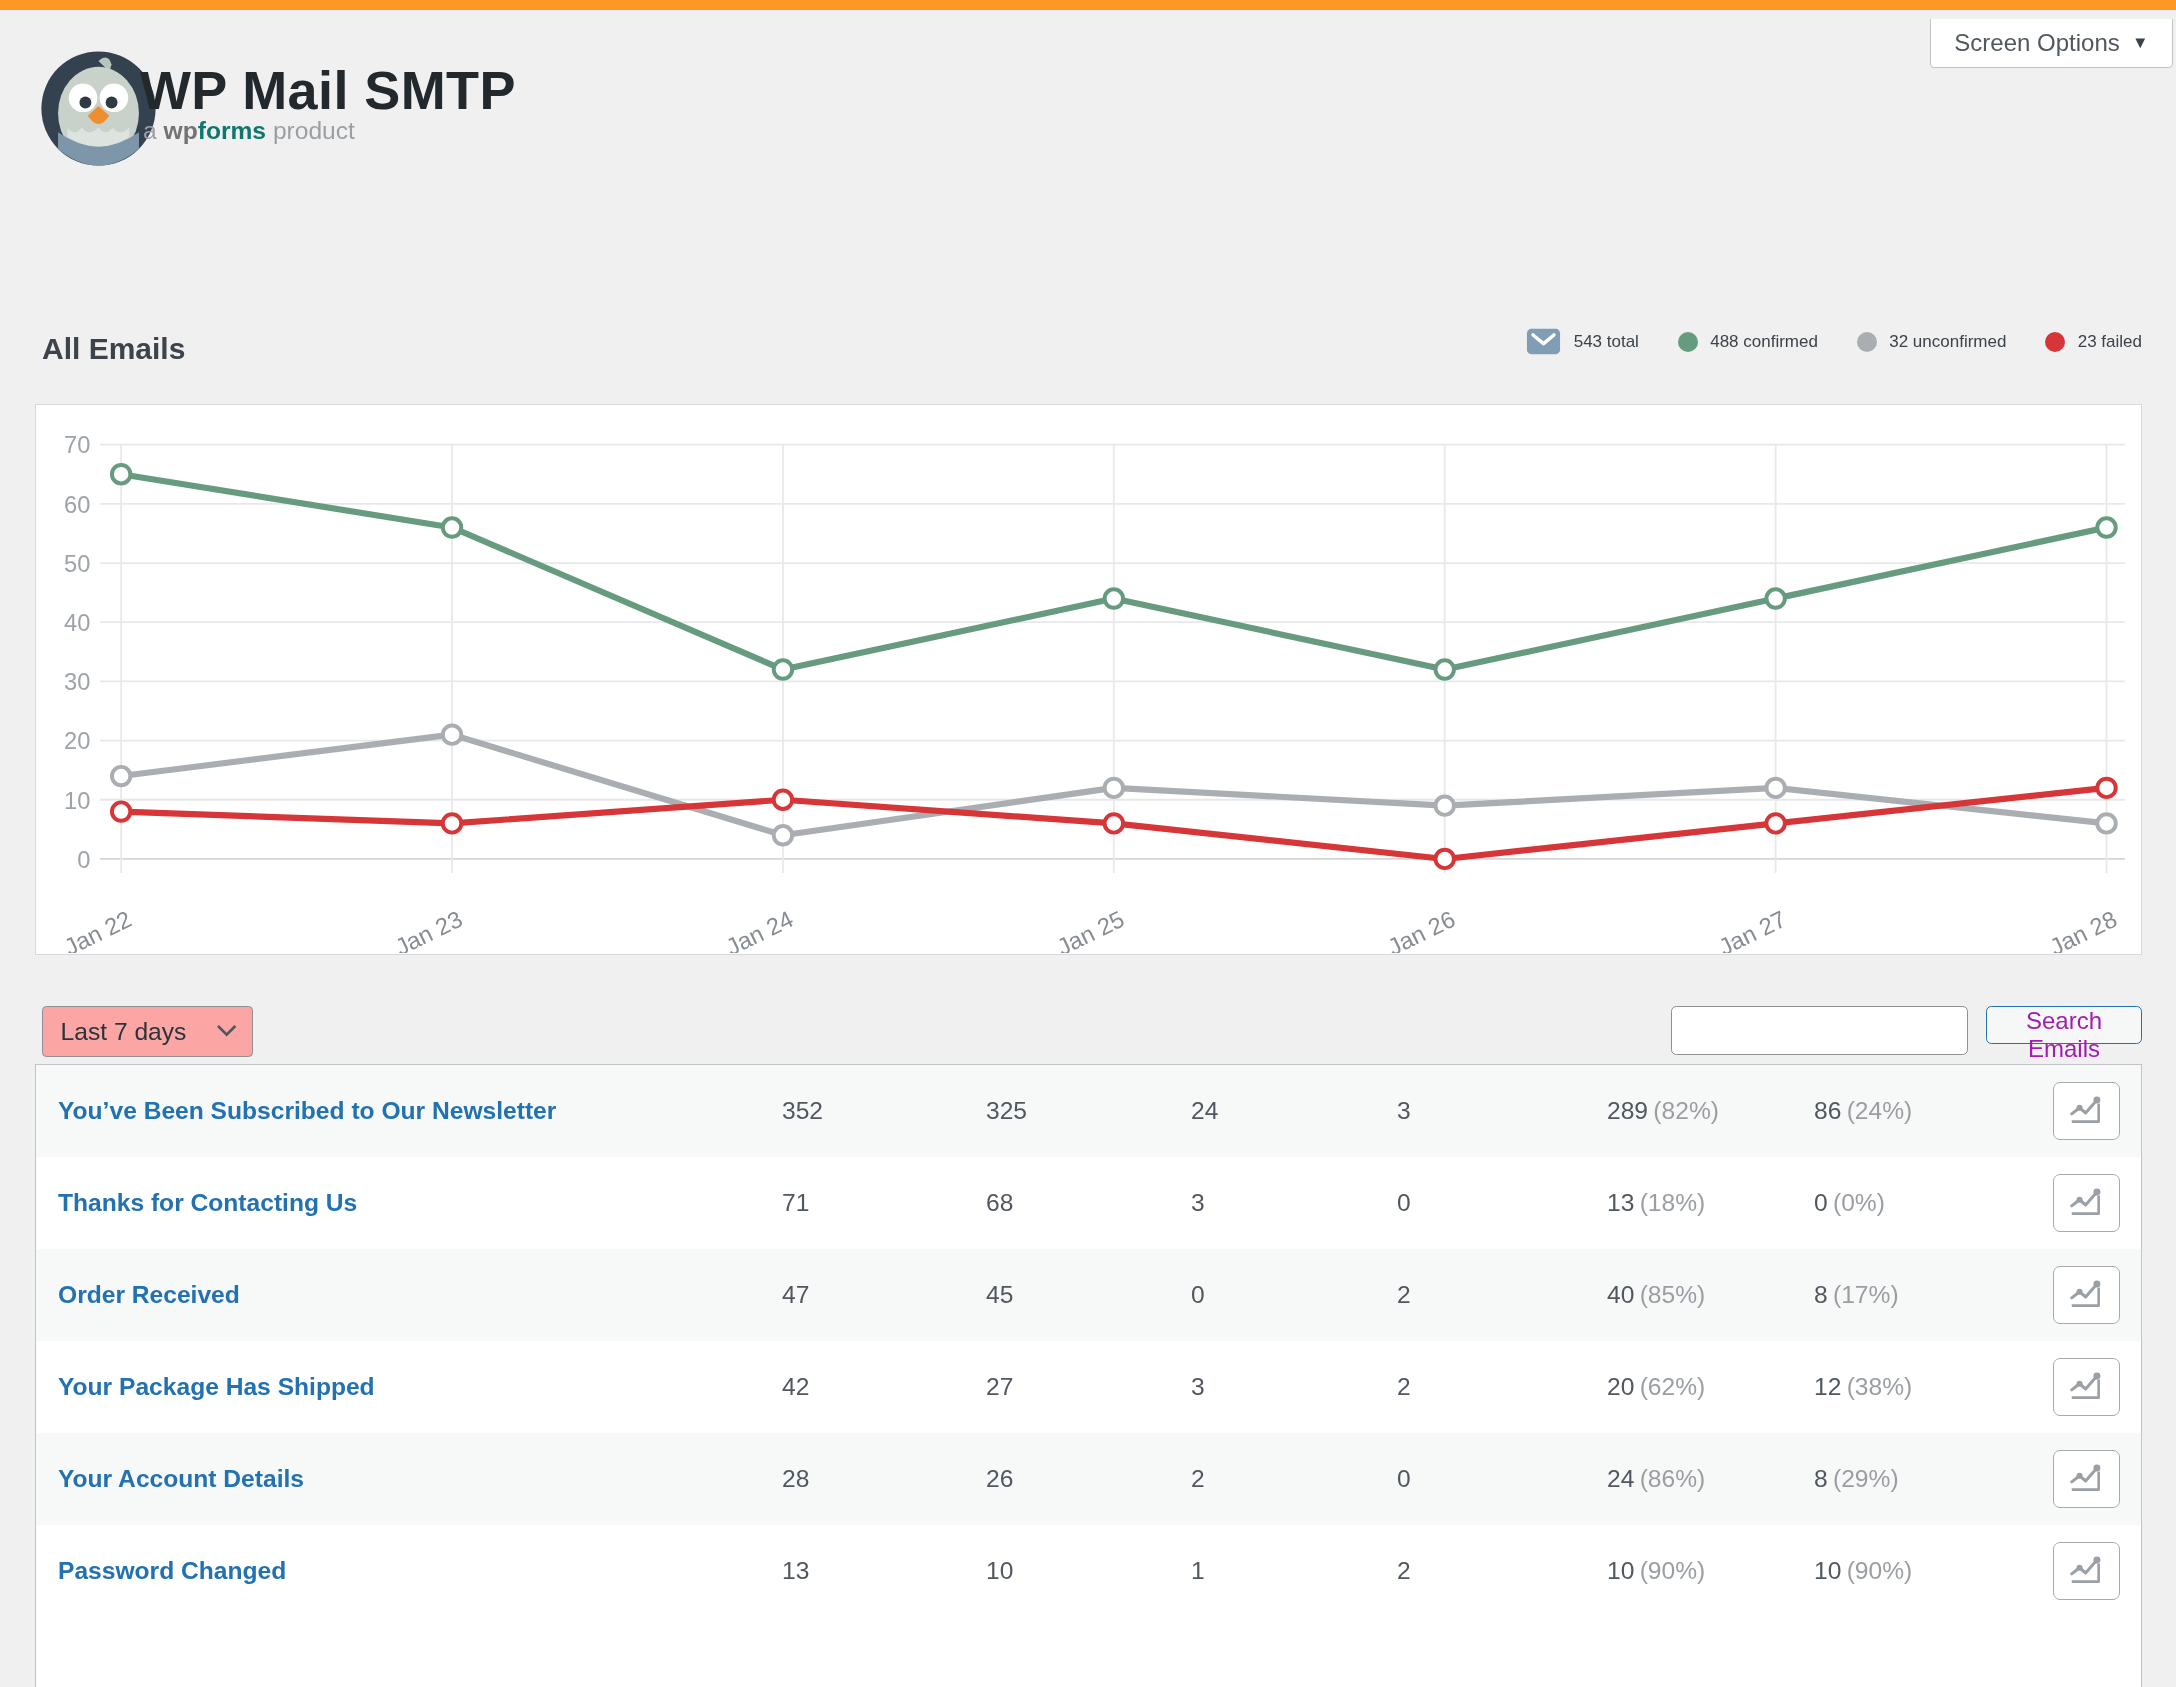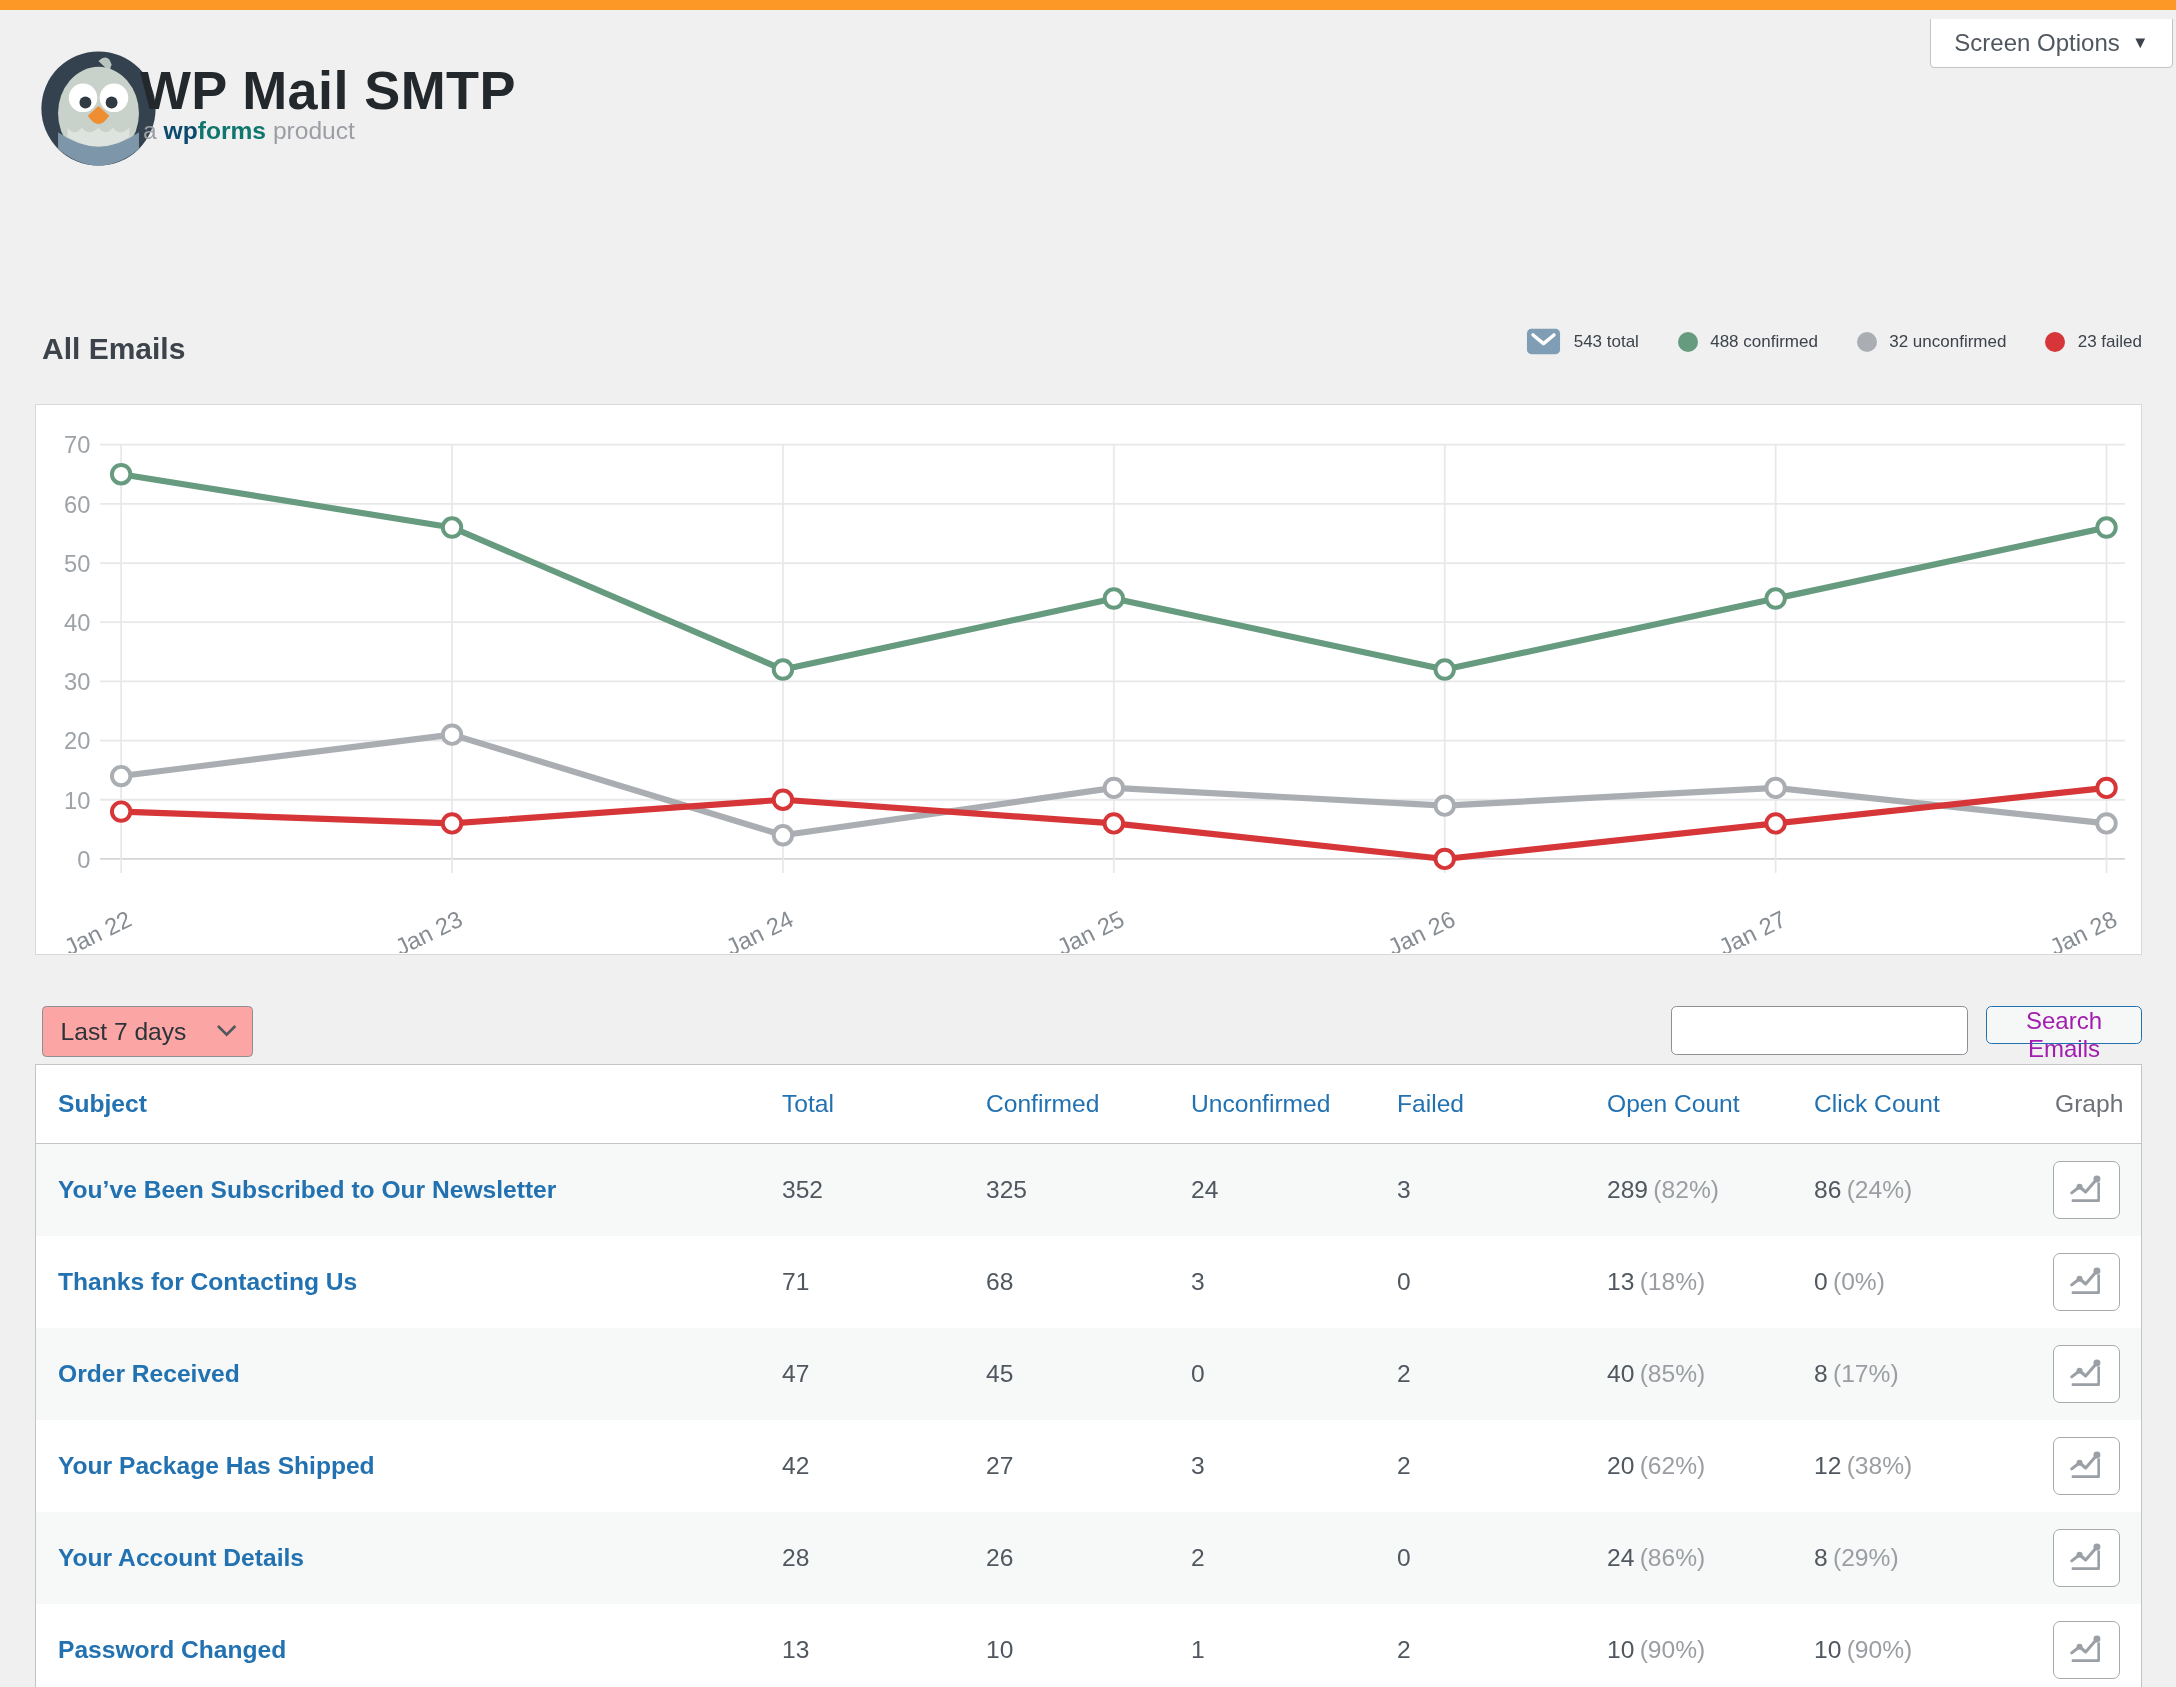--- a/index.html
+++ b/index.html
@@ -14,21 +14,21 @@
   .stage { position:absolute; inset:0; width:2177px; height:1687px; }
 
   
   .topbar { position:absolute; left:0; top:0; width:2177px; height:9.7px; background:#fd9827; }
 
   
   .app-header { position:absolute; left:0; top:9.7px; width:2177px; height:190px; background:#f0f0f1; }
   .logo { position:absolute; left:39px; top:39px; width:119px; height:119px; }
   .app-title { position:absolute; left:140px; top:49px; font-size:54px; font-weight:700; color:#23282d; letter-spacing:0.4px; }
   .app-subtitle { position:absolute; left:143px; top:107px; font-size:24.6px; color:#9b9fa3; }
-  .app-subtitle .wp { color:#0c4a6e; font-weight:700; }
+  .app-subtitle .wp { color:#737373; font-weight:700; }
   .app-subtitle .forms { color:#0f766e; font-weight:700;text-align:right; }
 
   .screen-options {
     position:absolute; right:4.4px; top:9.7px; height:49px;
     background:#ffffff; border:0.9px solid #c3c4c7; border-top:none;
     border-radius:0 0 4.4px 4.4px; padding:0 23px;
     font-size:24px; color:#50575e; display:flex; align-items:center; gap:12.3px;
     cursor:pointer;
   }
   .screen-options .tri { font-size:16.7px; color:#3c434a; }
@@ -215,30 +215,20 @@
     <span class="lbl">Last 7 days</span>
     <svg class="chev" viewBox="0 0 22 14">
         <path d="M2 2 L11 11 L20 2" fill="none" stroke="#50575e" stroke-width="3" stroke-linecap="round"></path>
       </svg>
   </div>
 
   <input class="search-input" type="text" value="" style="">
   <button class="search-btn">Search Emails</button>
 
   <div class="table-card">
-    <div class="thead">
-        <a class="hcell c-subject" href="#">Subject</a>
-        <a class="hcell c-total" href="#">Total</a>
-        <a class="hcell c-confirmed" href="#">Confirmed</a>
-        <a class="hcell c-unconfirmed" href="#">Unconfirmed</a>
-        <a class="hcell c-failed" href="#">Failed</a>
-        <a class="hcell c-open" href="#">Open Count</a>
-        <a class="hcell c-click" href="#">Click Count</a>
-        <span class="hcell c-graphlbl static">Graph</span>
-      </div>
     <div id="tbody">
         <div class="trow alt">
           <a class="cell c-subject" href="#">You’ve Been Subscribed to Our Newsletter</a>
           <span class="cell c-total">352</span>
           <span class="cell c-confirmed">325</span>
           <span class="cell c-unconfirmed">24</span>
           <span class="cell c-failed">3</span>
           <span class="cell c-open"><span class="num">289</span><span class="pct">(82%)</span></span>
           <span class="cell c-click"><span class="num">86</span><span class="pct">(24%)</span></span>
           <button class="graph-btn">

